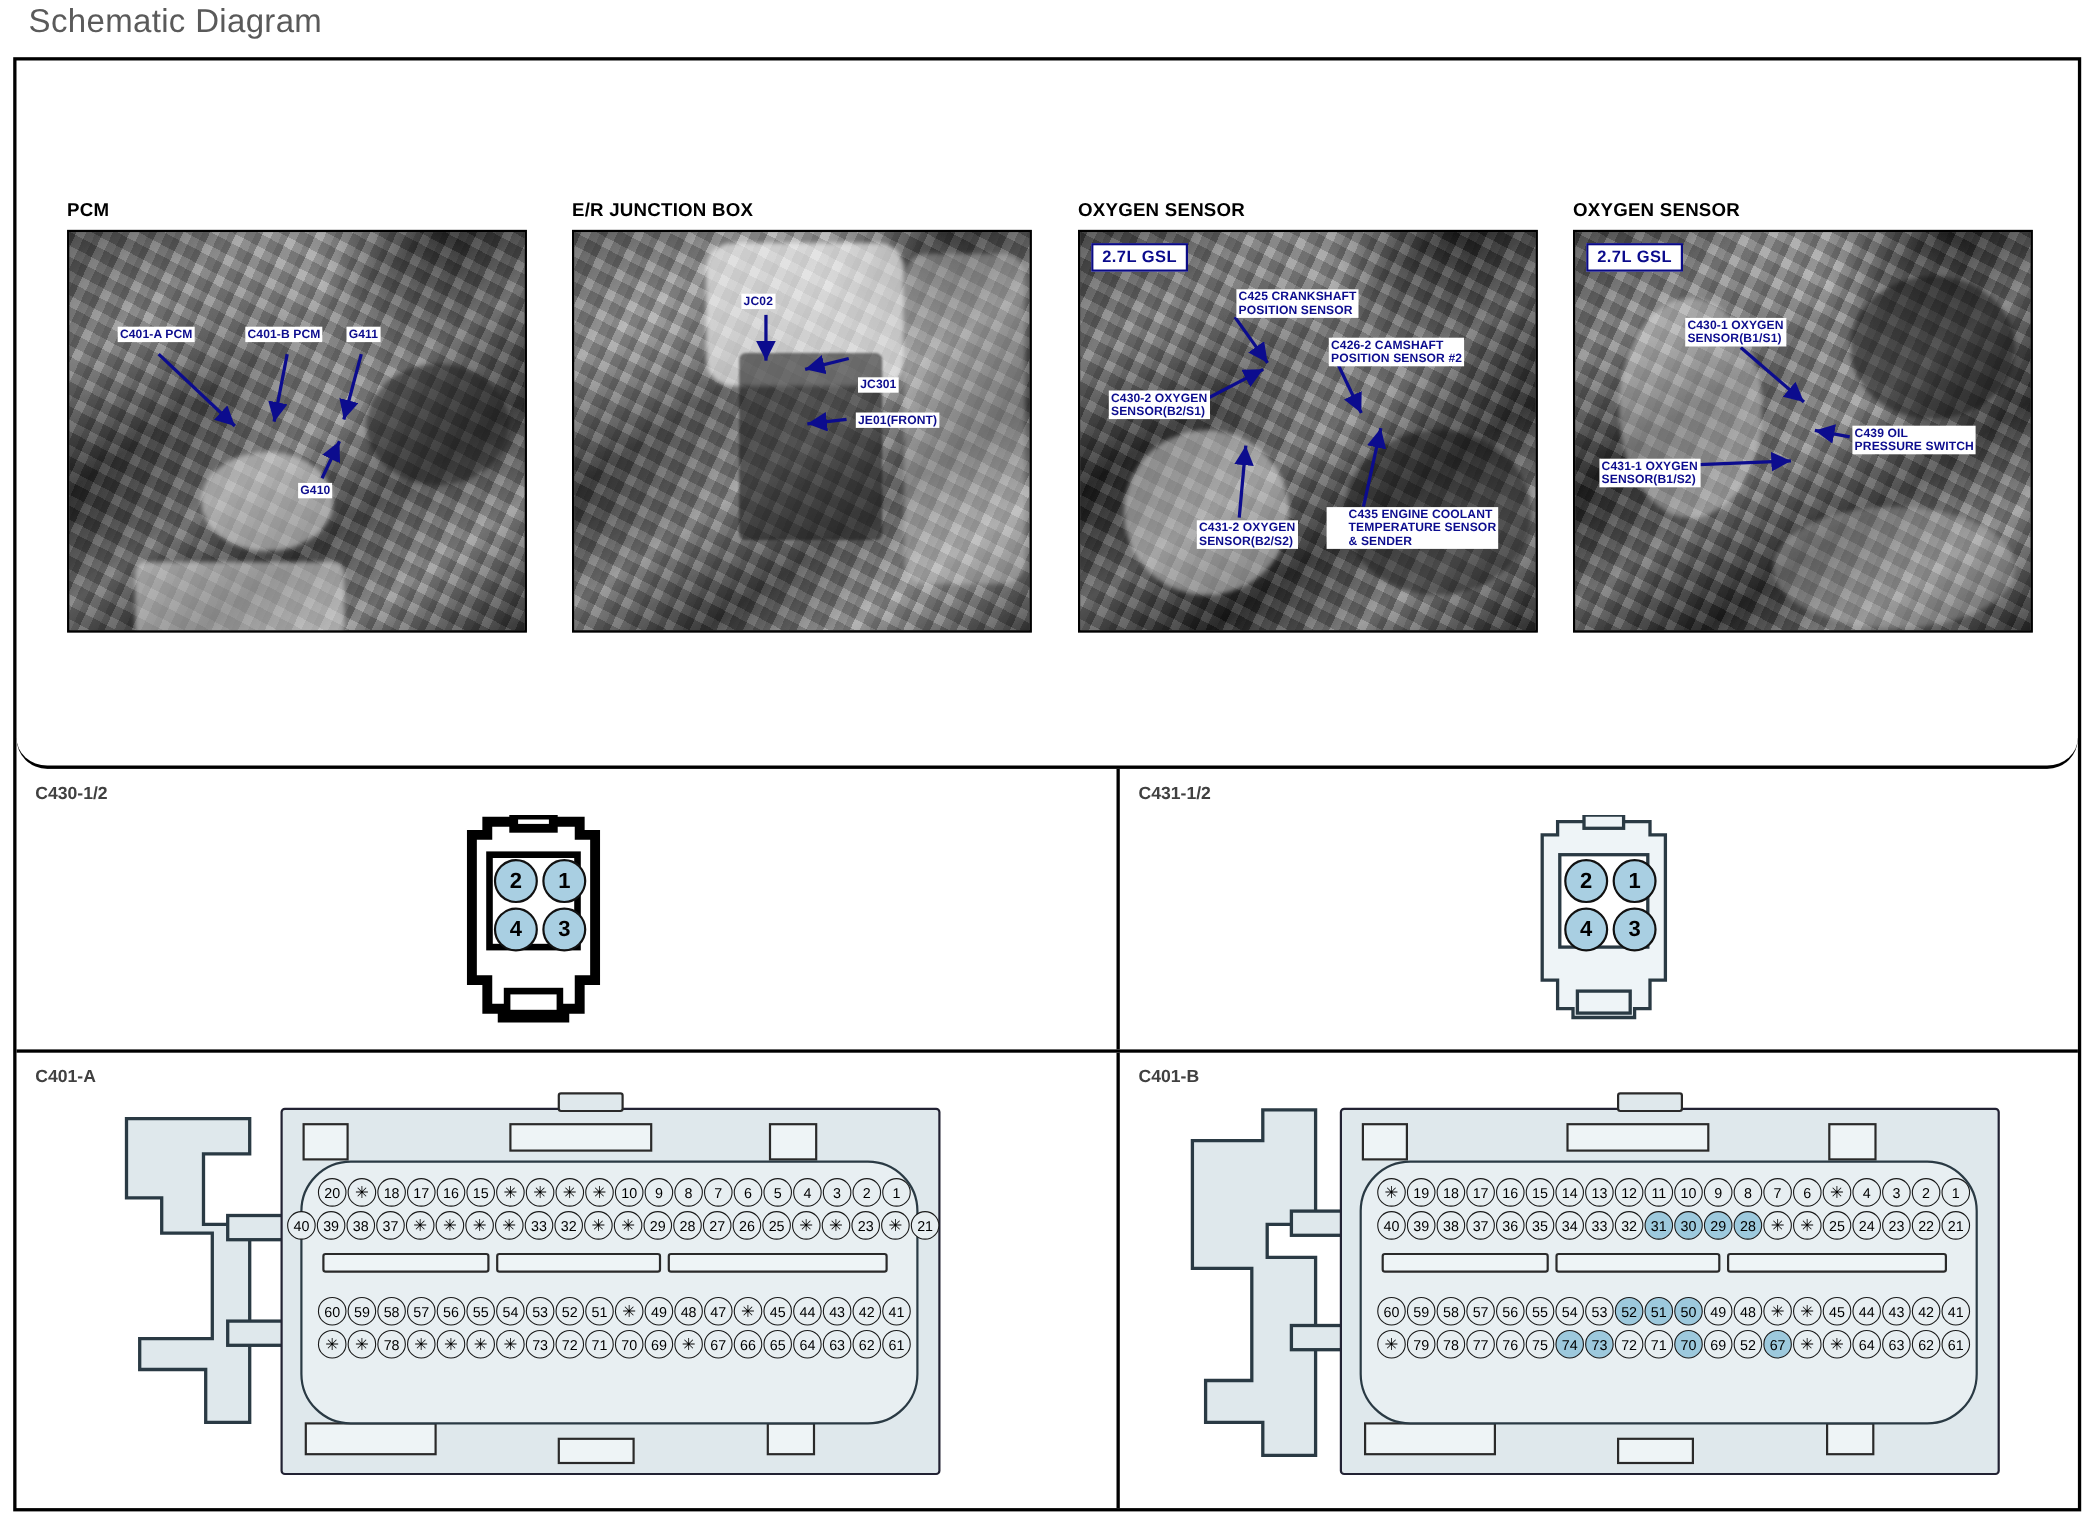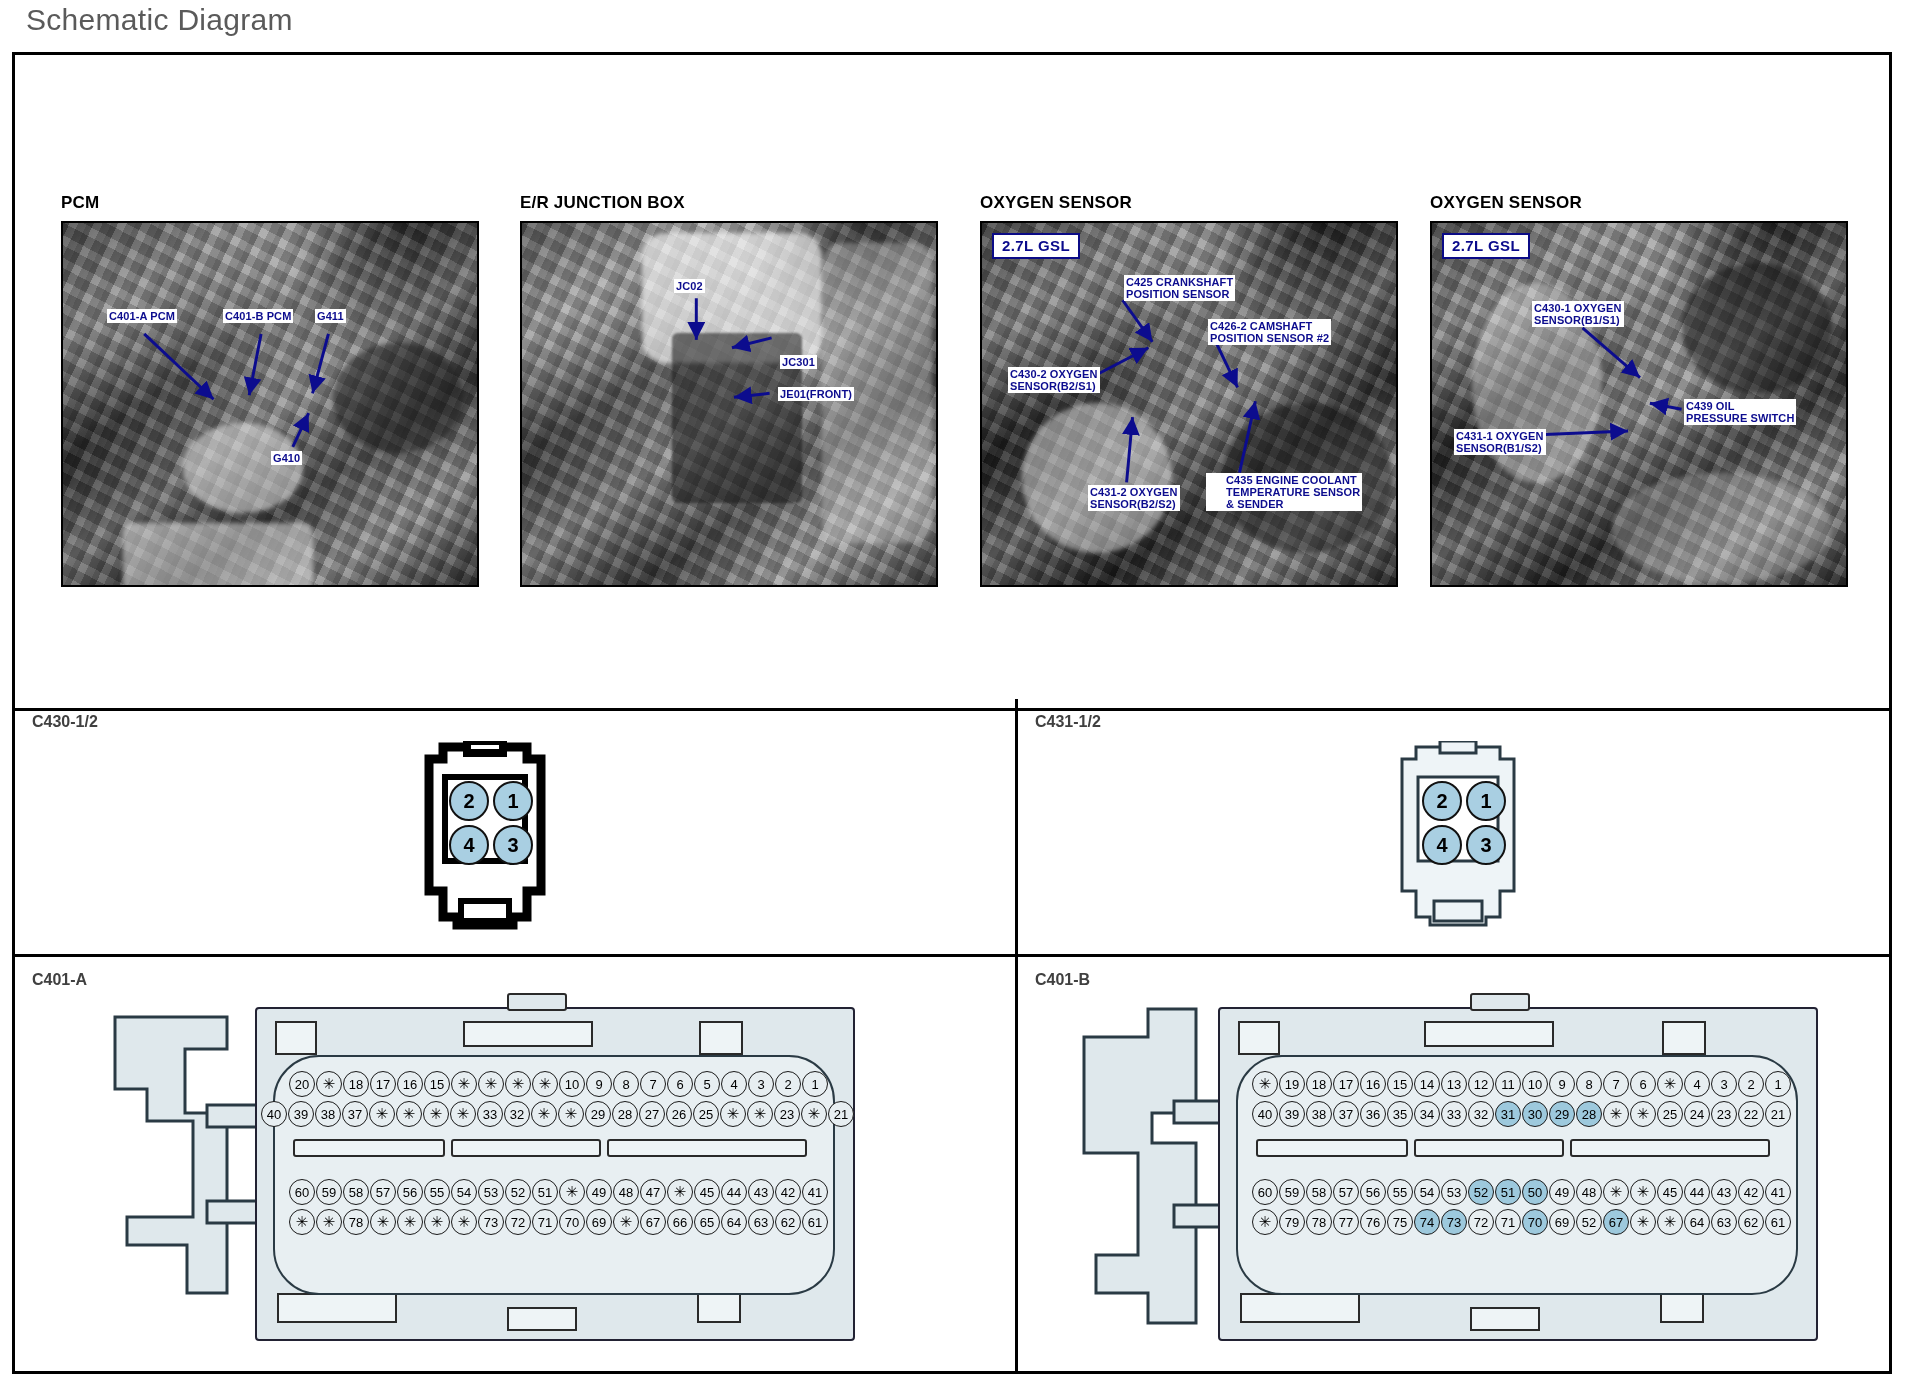--- a/index.html
+++ b/index.html
@@ -33,25 +33,26 @@
     top: 52px;
     width: 1880px;
     height: 1322px;
     border: 3px solid #000;
     box-sizing: border-box;
   }
   
   .photo-band {
     position: absolute;
     left: 0;
-    top: 12px;
+    top: 0;
     width: 100%;
     height: 644px;
     border-bottom: 3px solid #000;
     box-sizing: border-box;
+    border-radius: 28px;
   }
   .photo-block {
     position: absolute;
     top: 126px;
   }
   .photo-caption {
     font-size: 17px;
     font-weight: bold;
     color: #000;
     margin-bottom: 8px;

